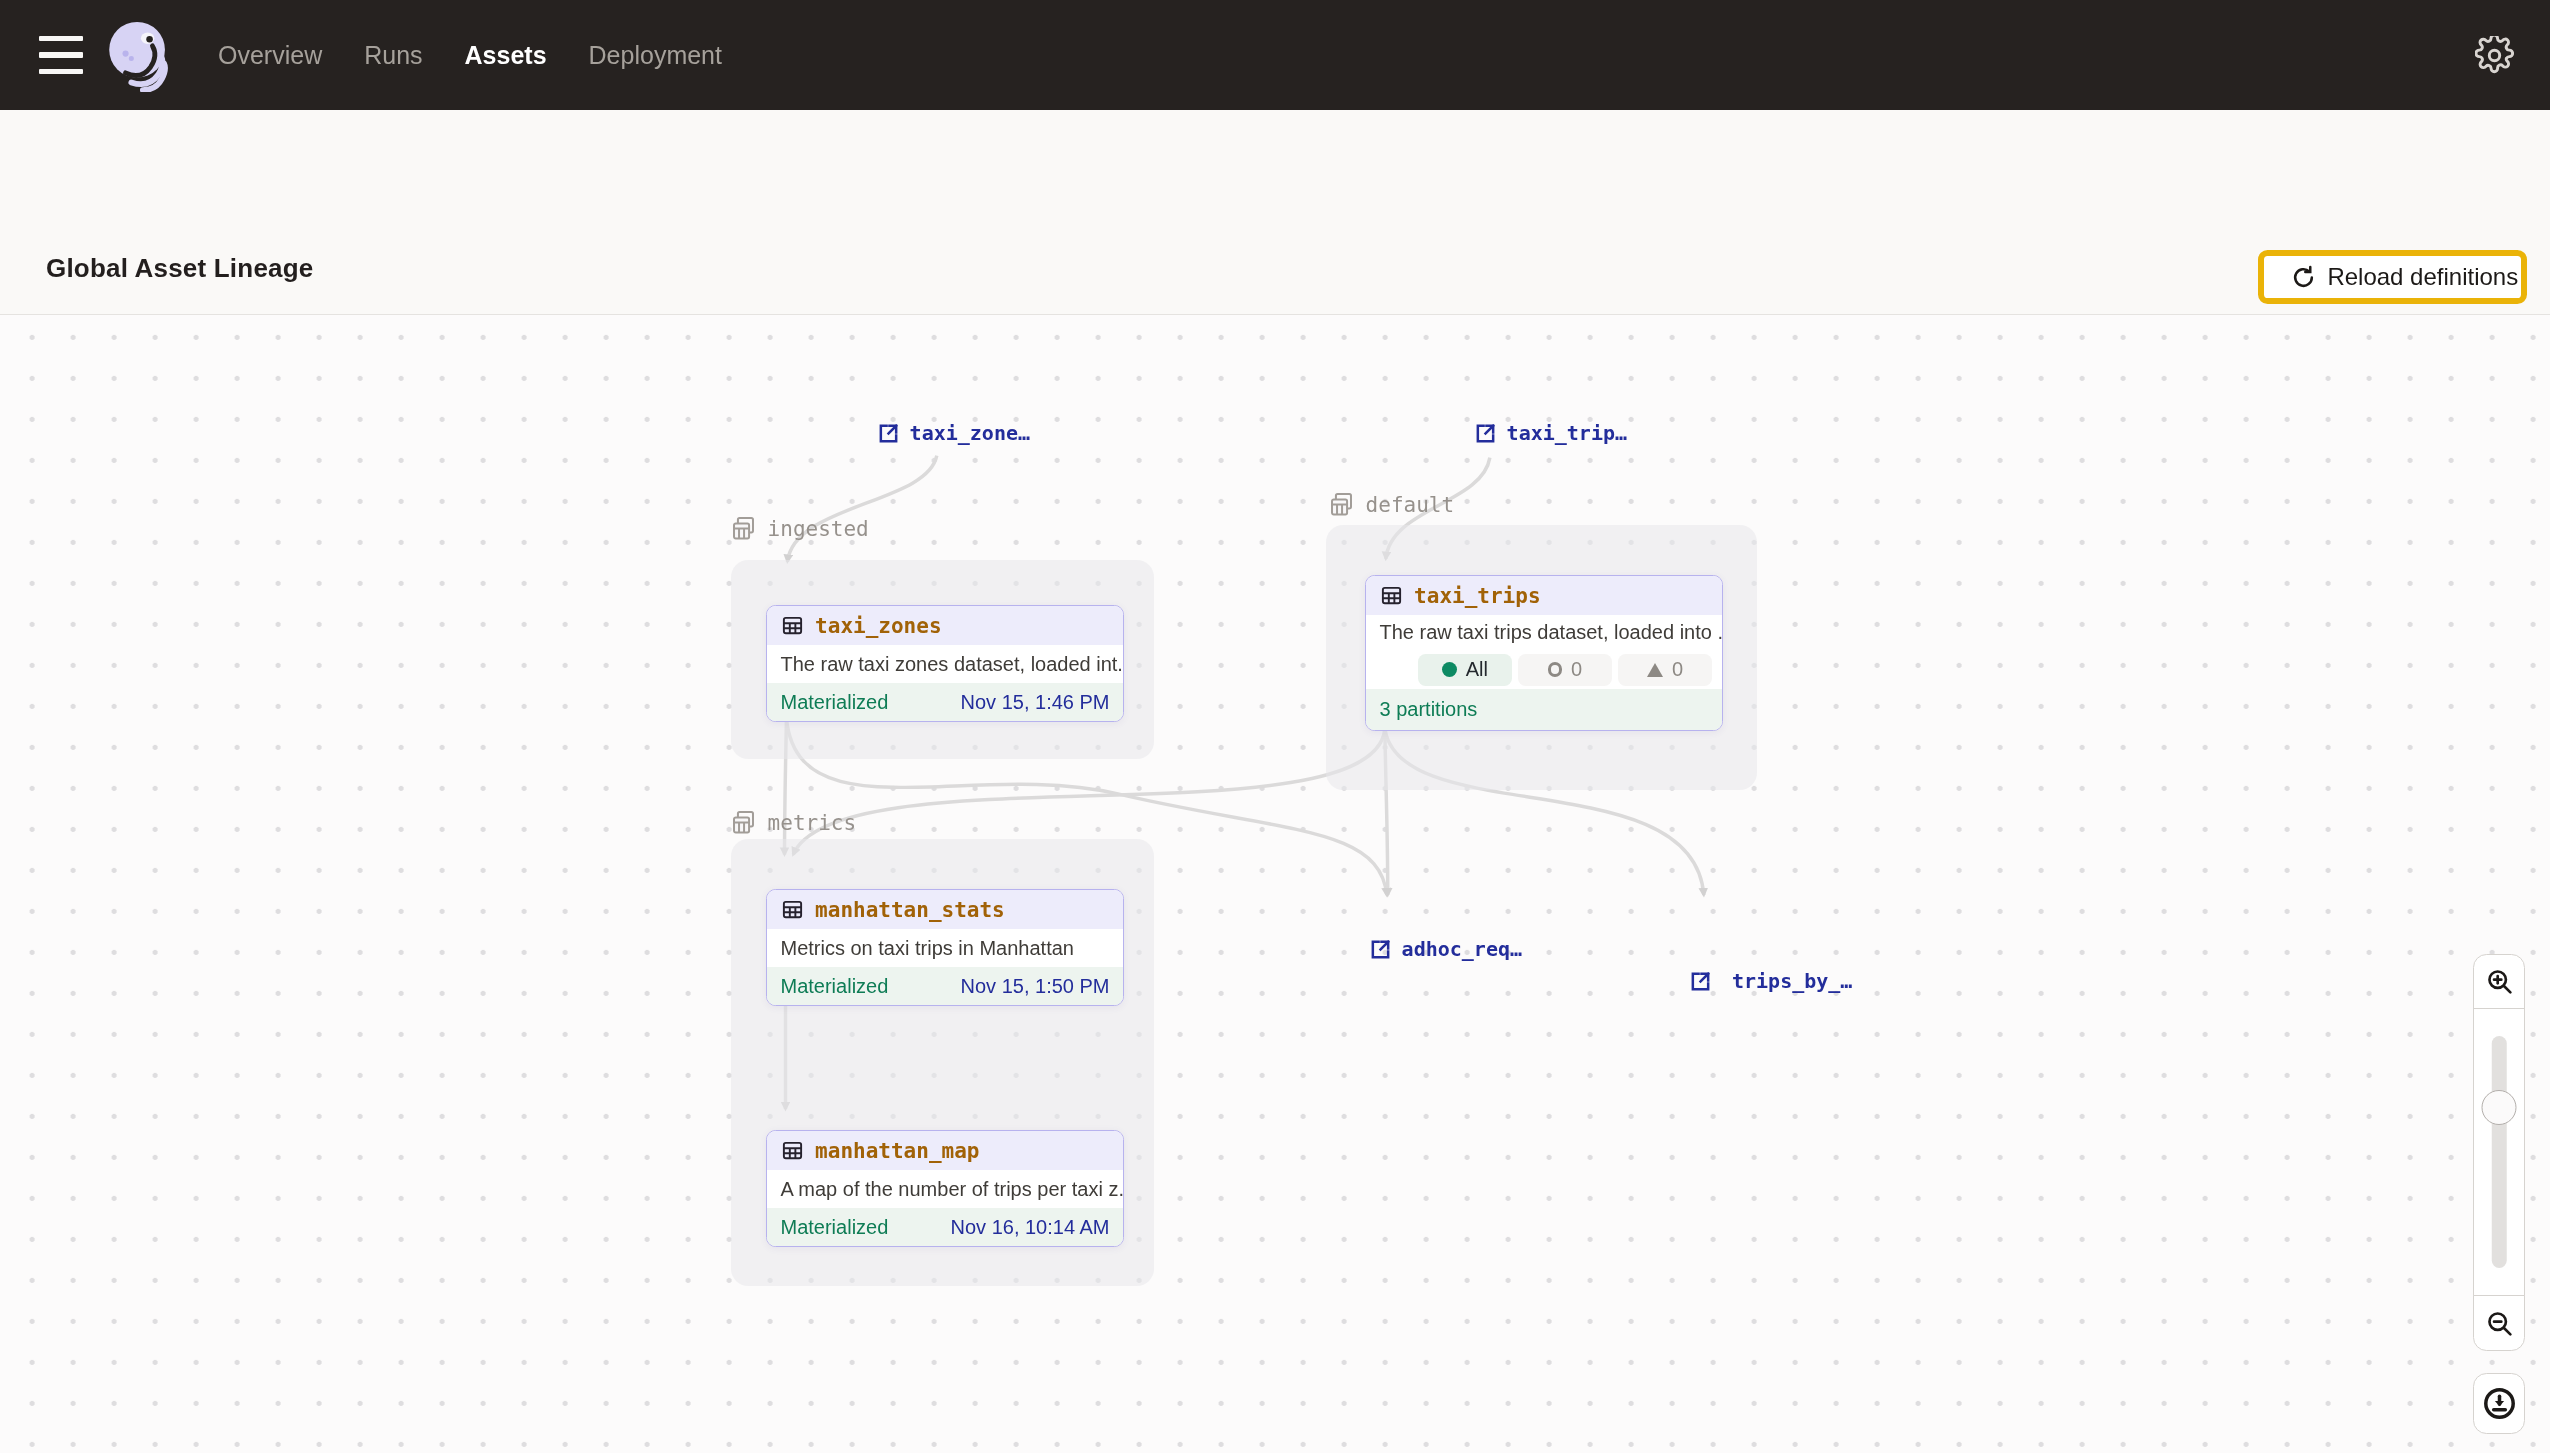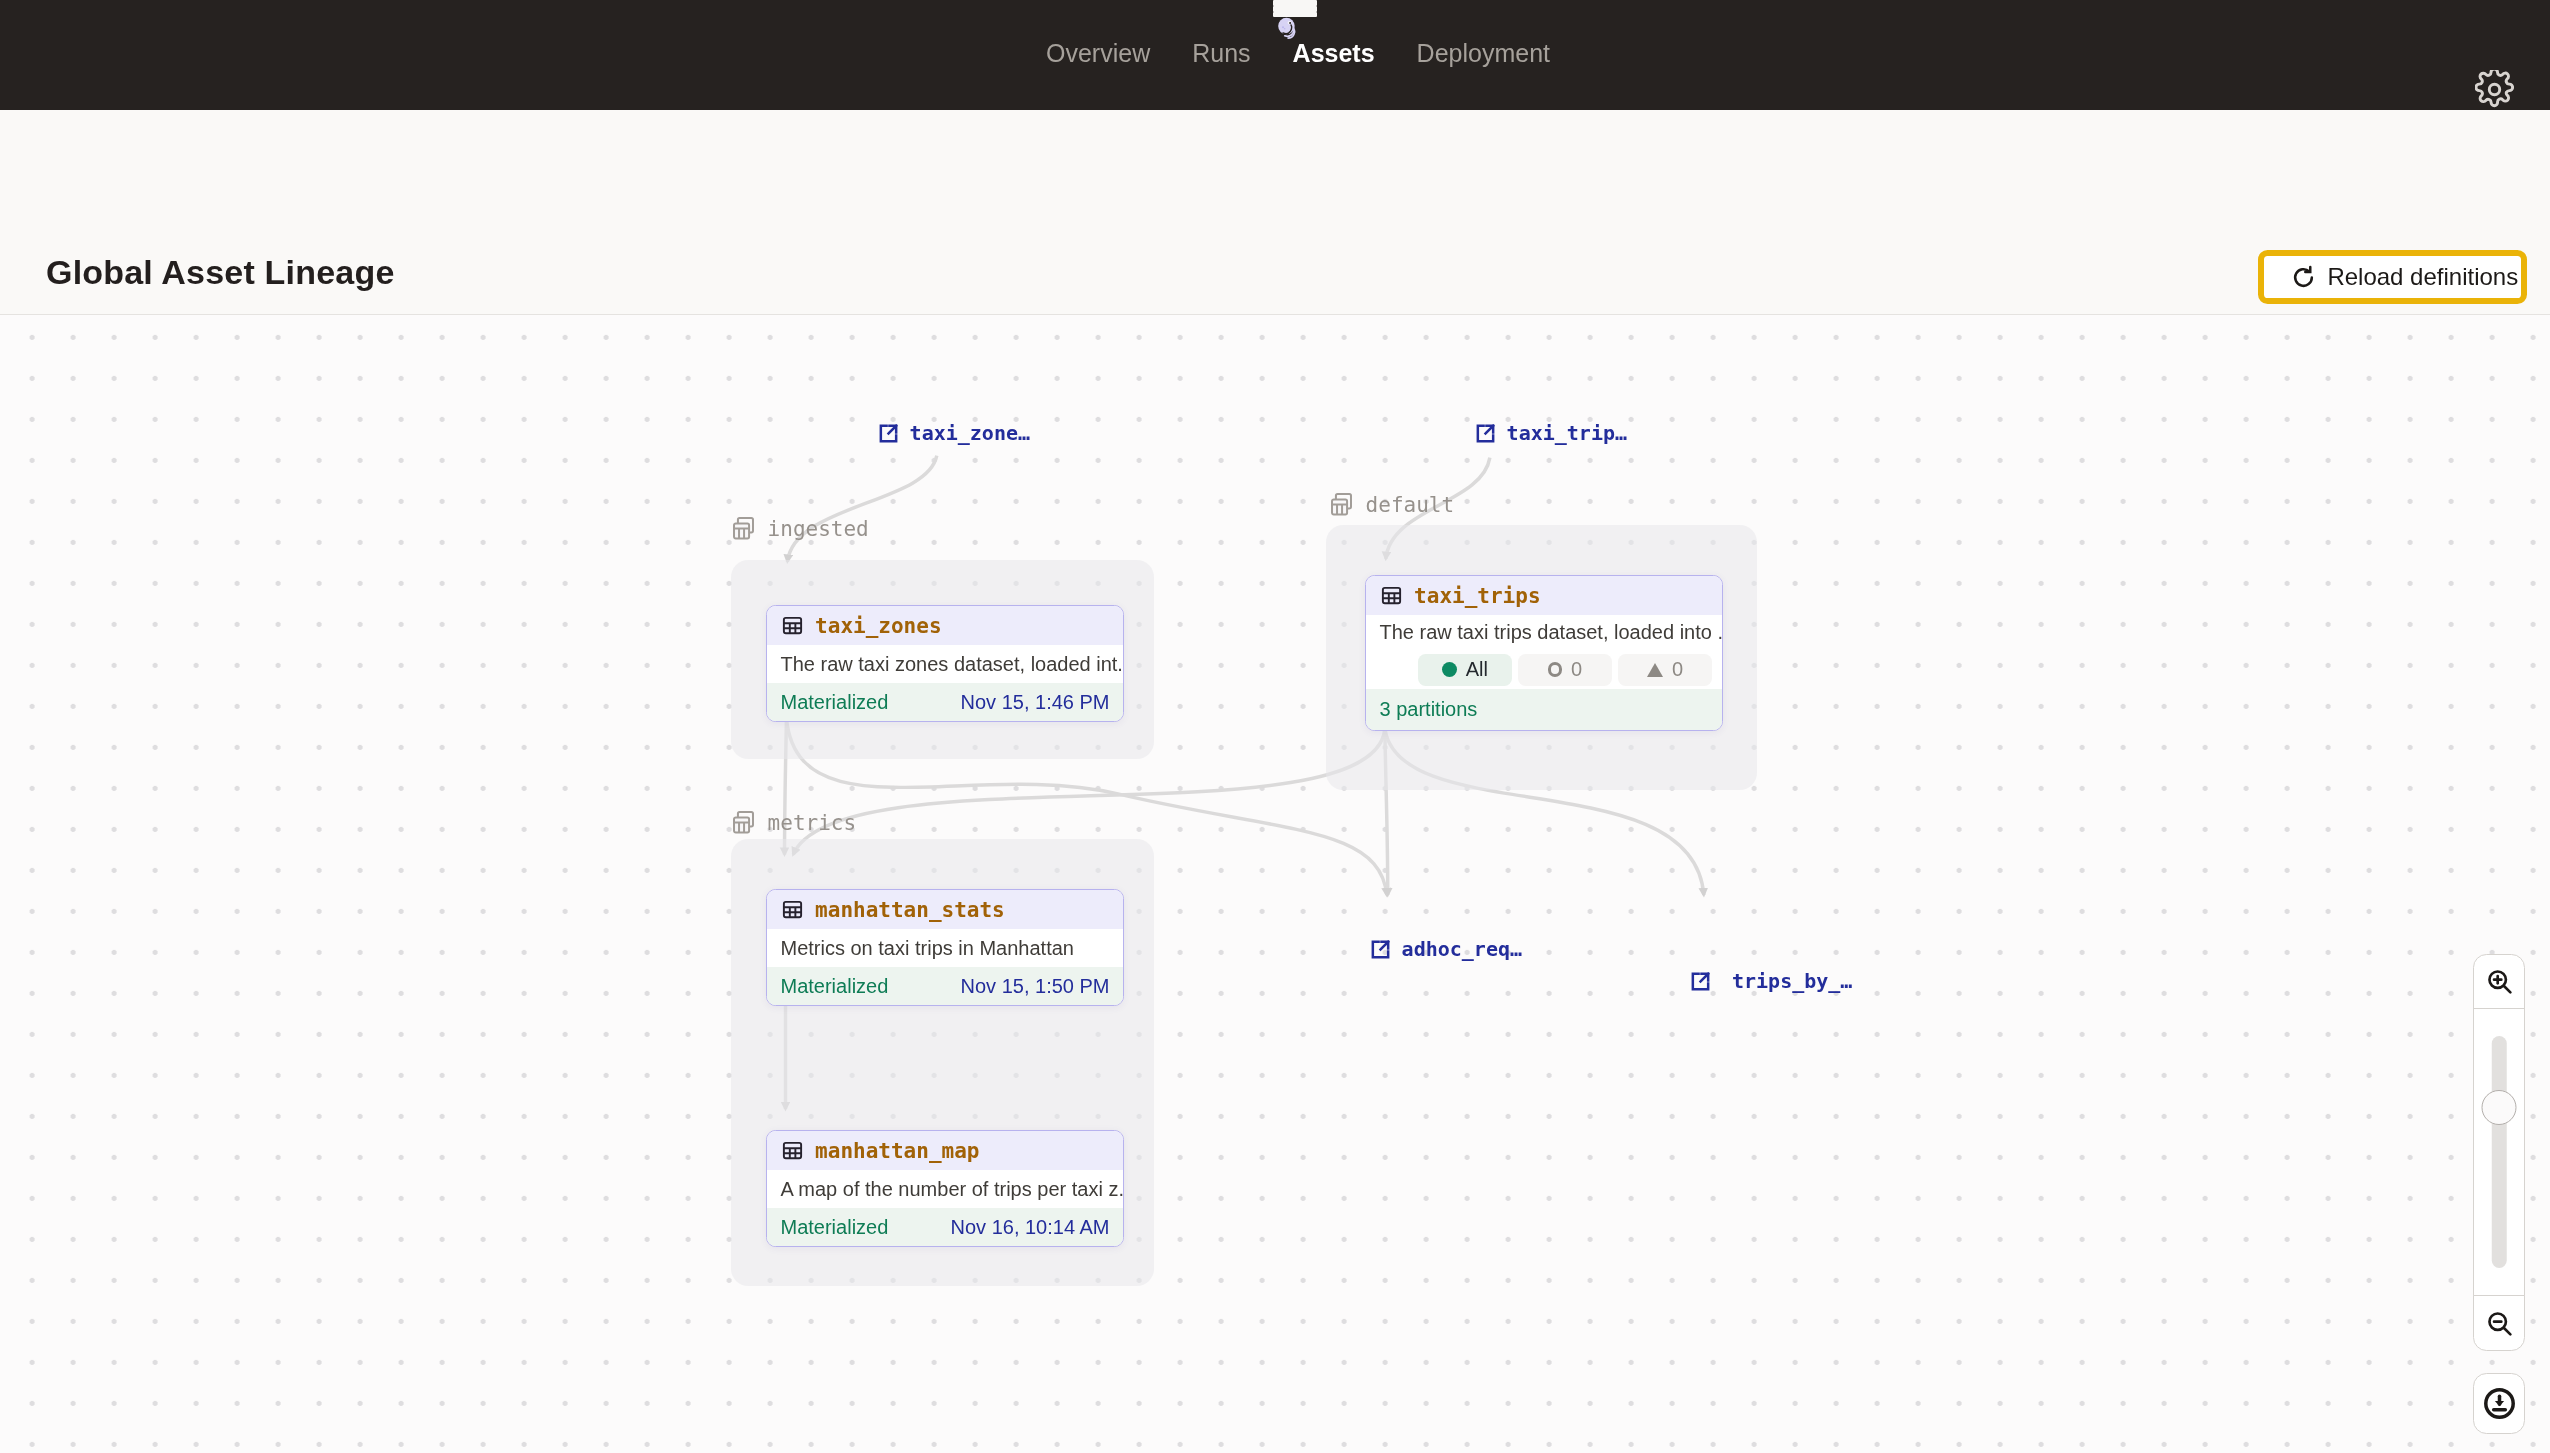--- a/index.html
+++ b/index.html
@@ -1,37 +1,37 @@
 <!DOCTYPE html>
 <html><head>
 <meta charset="utf-8">
 <style>
   * { box-sizing: border-box; }
   html,body { margin:0; padding:0; background:#FCFBFB; }
   body { font-family:"Liberation Sans", sans-serif; }
   .app { position:relative; width:2550px; height:1453px; overflow:hidden; background:#FCFBFB; }
 
   
-  .topnav { position:absolute; left:0; top:0; width:2550px; height:110px; background:#262220; display:flex; align-items:center;flex-direction:column; }
+  .topnav { position:absolute; left:0; top:0; width:2550px; height:110px; background:#262220; display:flex; align-items:center; }
   .hamburger { width:44px; height:39px; margin-left:39px; display:flex; flex-direction:column; justify-content:space-between; cursor:pointer; }
   .hamburger span { display:block; height:5.8px; background:#F8F7F5; border-radius:1px; }
   .logo { margin-left:23px; width:66px; height:73px; }
   .navlinks { display:flex; align-items:center; gap:42px; margin-left:46px; }
   .navlink { font-size:25px; color:#A6A19B; cursor:pointer; }
   .navlink.active { color:#FFFFFF; font-weight:700; }
   .nav-right { margin-left:auto; display:flex; align-items:center; }
   .searchbox { width:308px; height:52px; background:#3B3733; border-radius:26px; display:flex; align-items:center; overflow:hidden; }
   .search-icon-circle { width:54px; height:52px; background:#2D2A26; border-radius:26px; display:flex; align-items:center; justify-content:center; flex:0 0 auto; }
   .search-placeholder { color:#BAB6B1; font-size:25px; margin-left:13.5px; flex:1; }
   .slash-badge { width:31px; height:37px; background:#55504B; color:#D8D4CF; border-radius:7.7px; font-size:23px; display:flex; align-items:center; justify-content:center; margin-right:11.6px; }
   .gear-btn { margin:0 35px 0 42px; width:42px; height:42px; display:flex; align-items:center; justify-content:center; cursor:pointer; }
 
   
   .header-strip { position:absolute; left:0; top:110px; width:2550px; height:205px; background:#FAF9F7; border-bottom:1px solid #E5E3E0; }
-  .page-title { position:absolute; left:46px; top:143px; font-size:34px; font-weight:700; color:#231F1E; letter-spacing:0.2px; }
+  .page-title { position:absolute; left:46px; top:143px; font-size:26px; font-weight:700; color:#231F1E; letter-spacing:0.2px; }
   .btn { display:flex; align-items:center; justify-content:center; gap:11.6px; background:#FFFFFF; border:6px solid #eab308; border-radius:9.6px; color:#1C1917; font-size:24px; cursor:pointer;padding-left:24px; }
   .reload-btn { position:absolute; left:2258px; top:140px; width:269px; height:54px; }
   .filter-btn { position:absolute; left:23px; top:244px; width:125px; height:56px; }
   .query-input { position:absolute; left:172px; top:244px; width:1760px; height:56px; background:#FFF; border:1px solid #D5D2CF; border-radius:9.6px; display:flex; align-items:center; padding:0 17.3px; }
   .query-text { font-size:26px; color:#1C1917; margin-left:13.5px; flex:1; }
   .clear-btn { position:absolute; left:1955px; top:244px; width:172px; height:56px; }
   .refresh-btn { position:absolute; left:2152px; top:244px; width:54px; height:56px; }
   .materialize-btn { position:absolute; left:2225px; top:244px; width:302px; height:56px; background:#1F1B18; border-radius:9.6px; display:flex; align-items:stretch; color:#F5F4F2; cursor:pointer; }
   .materialize-main { flex:1; display:flex; align-items:center; justify-content:center; gap:11.6px; font-size:24px; }
   .materialize-divider { width:1px; background:rgba(255,255,255,0.18); }

